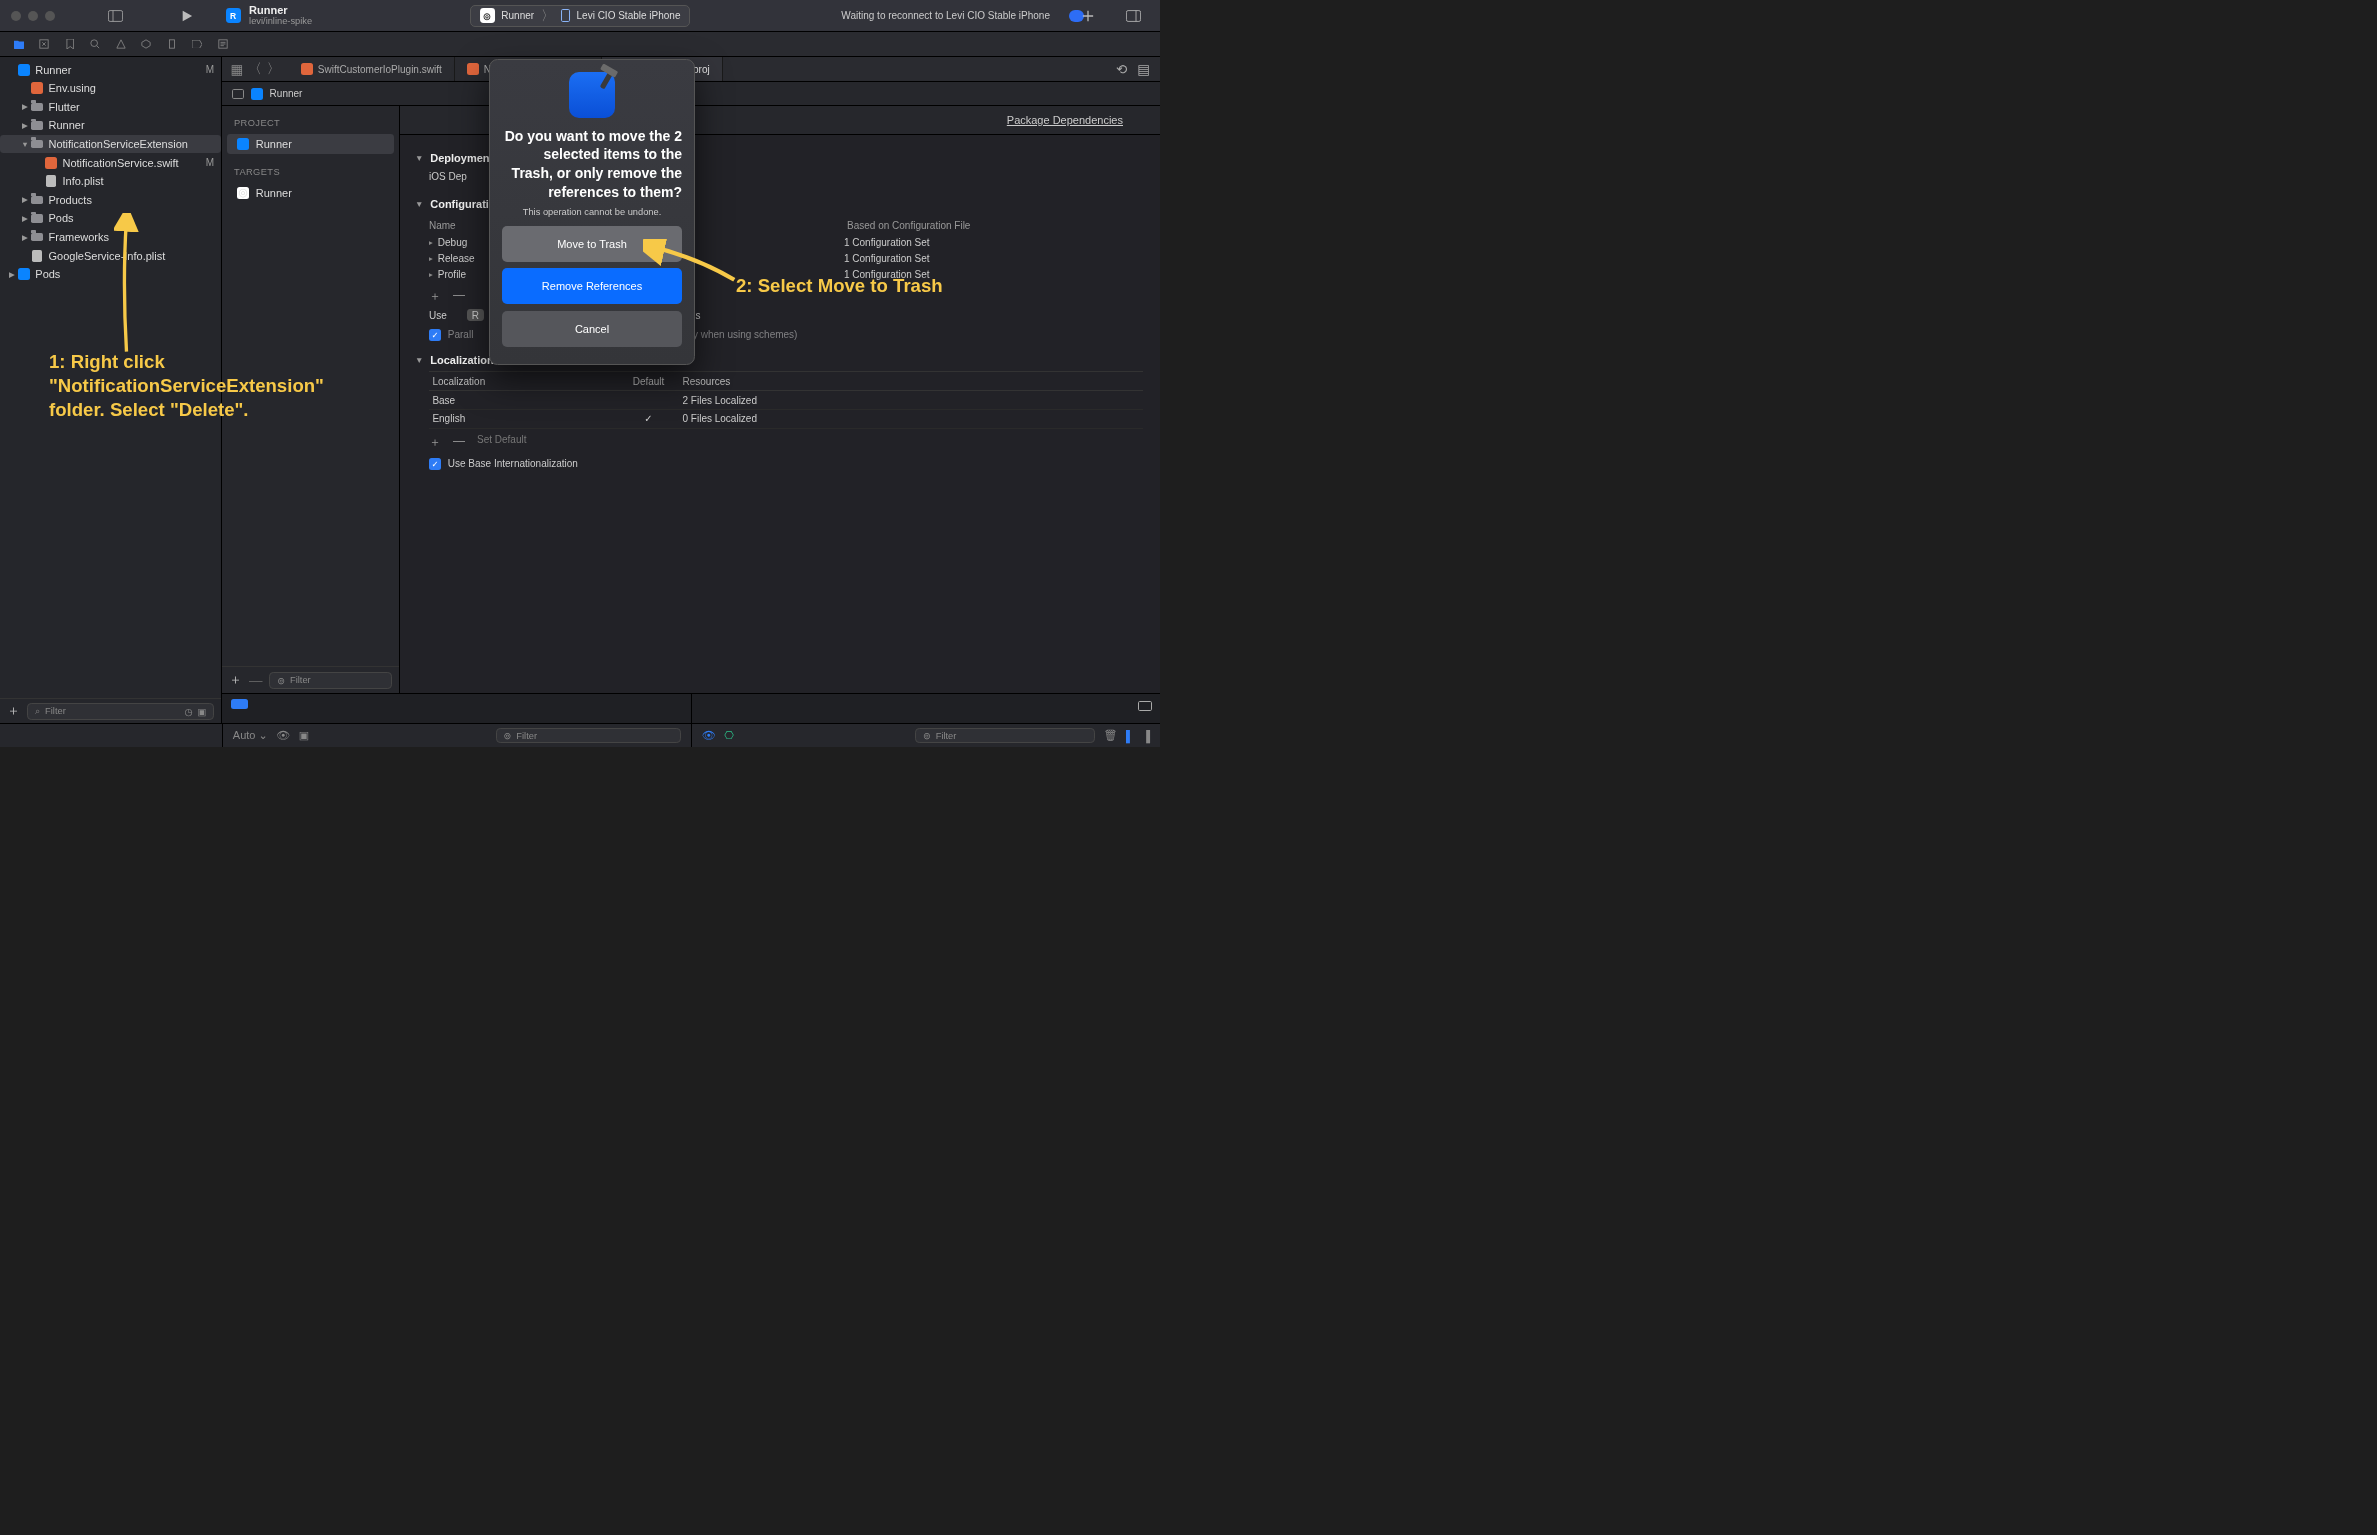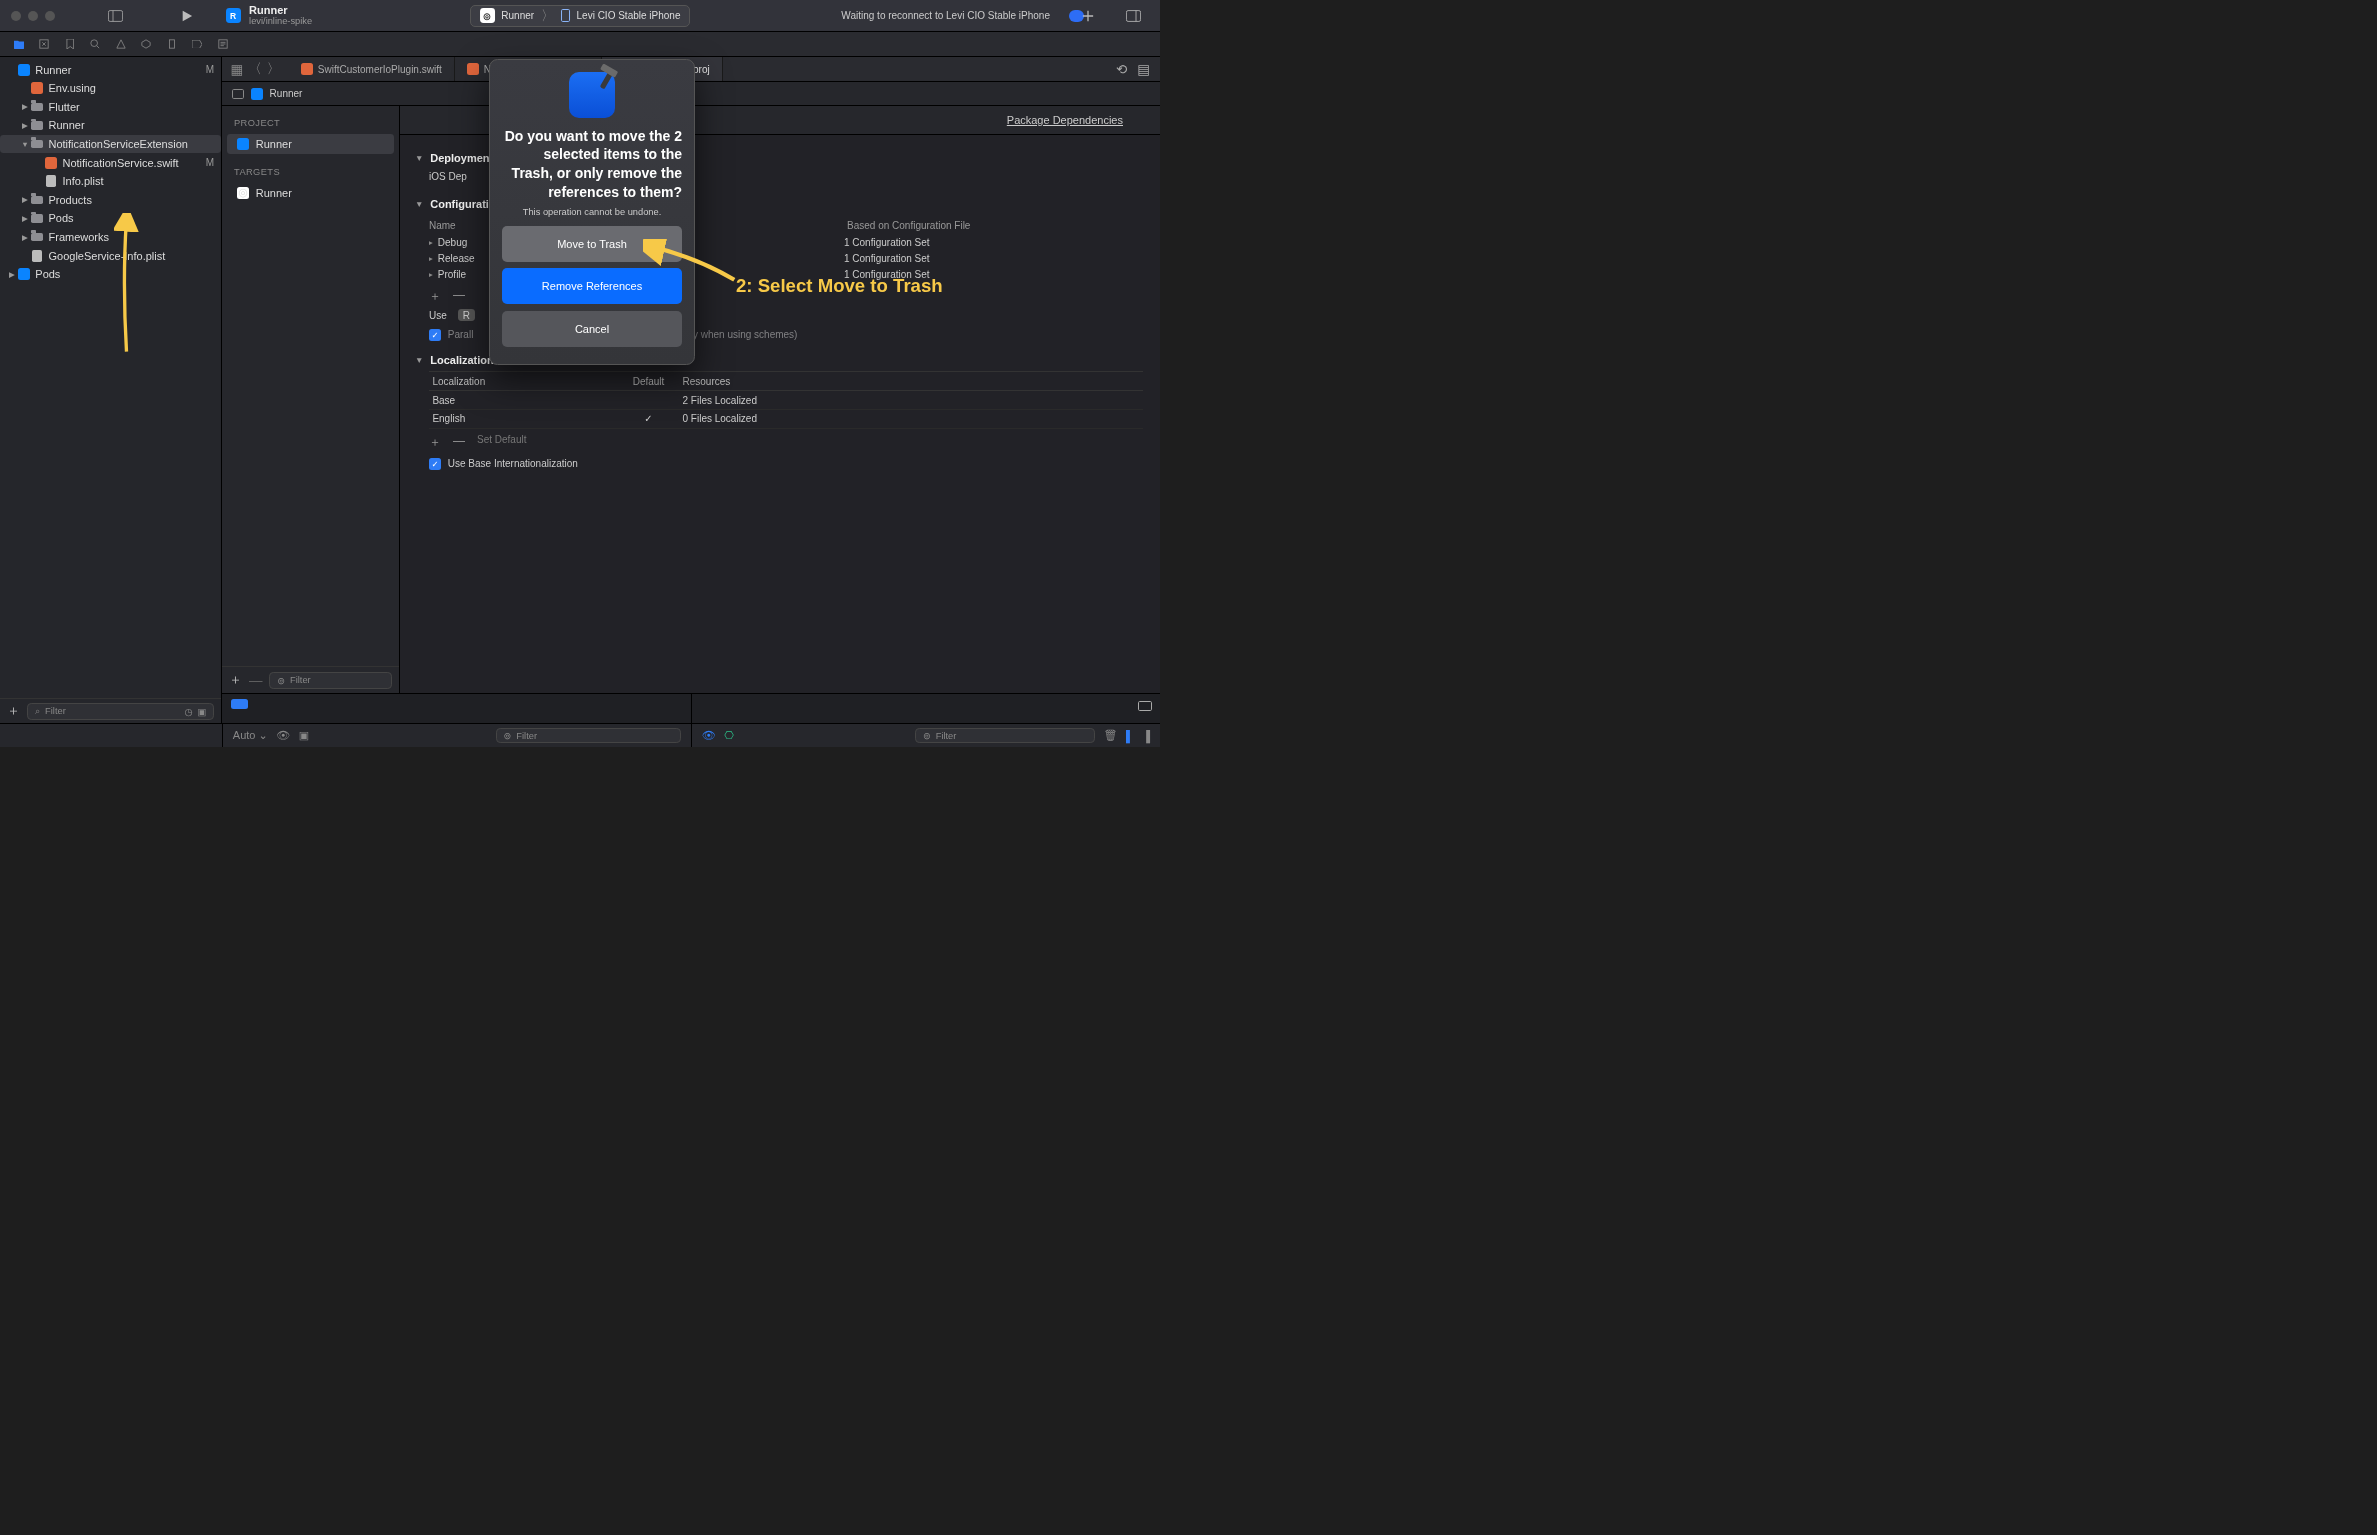--- a/index.html
+++ b/index.html
@@ -331,20 +331,21 @@
       </div>
 
       <svg class="arrow1" viewBox="0 0 30 170">
         <defs>
             <marker id="ah1" markerWidth="8" markerHeight="8" refX="4" refY="4" orient="auto">
               <path d="M0 0L8 4L0 8z" fill="#f7c948"></path>
             </marker>
           </defs>
         <path d="M15 165 Q 10 80 15 5" stroke="#f7c948" stroke-width="4" fill="none" marker-end="url(#ah1)"></path>
       </svg>
+      <div class="annot" style="left:49px; top:293px; width:287px;">1: Right click "NotificationServiceExtension" folder. Select "Delete".</div>
     </div>
 
     <div class="editor">
       <div class="tabbar">
         <div class="tabnavs">
           <span>▦</span>
           <span>〈</span>
           <span>〉</span>
         </div>
         <div id="tabs" style="display:flex;">
@@ -442,21 +443,21 @@
                       <span style="color: rgb(136, 136, 136); font-size: 7.6px;">▸</span>
                       <span>Profile</span>
                     </span>
                     <span class="col2" style="margin-left: 161px;">1 Configuration Set</span>
                   </div>
                 </div>
               <div class="plusminus">
                 <span>＋</span>
                 <span>—</span>
               </div>
-              <div class="kv" style="gap:11px;">
+              <div class="kv" style="gap:20px;">
                 <span>Use</span>
                 <span style="background:#555;border-radius:3.4px;padding:0.8px 5px;">R</span>
                 <span style="margin-left:186px;">ds</span>
               </div>
               <div class="chkrow">
                 <span class="chk">✓</span>
                 <span style="opacity:.55;">Parall<span style="visibility:hidden;">elize build for command-line builds (does not a</span>pply when using schemes)</span>
               </div>
             </div>
 

